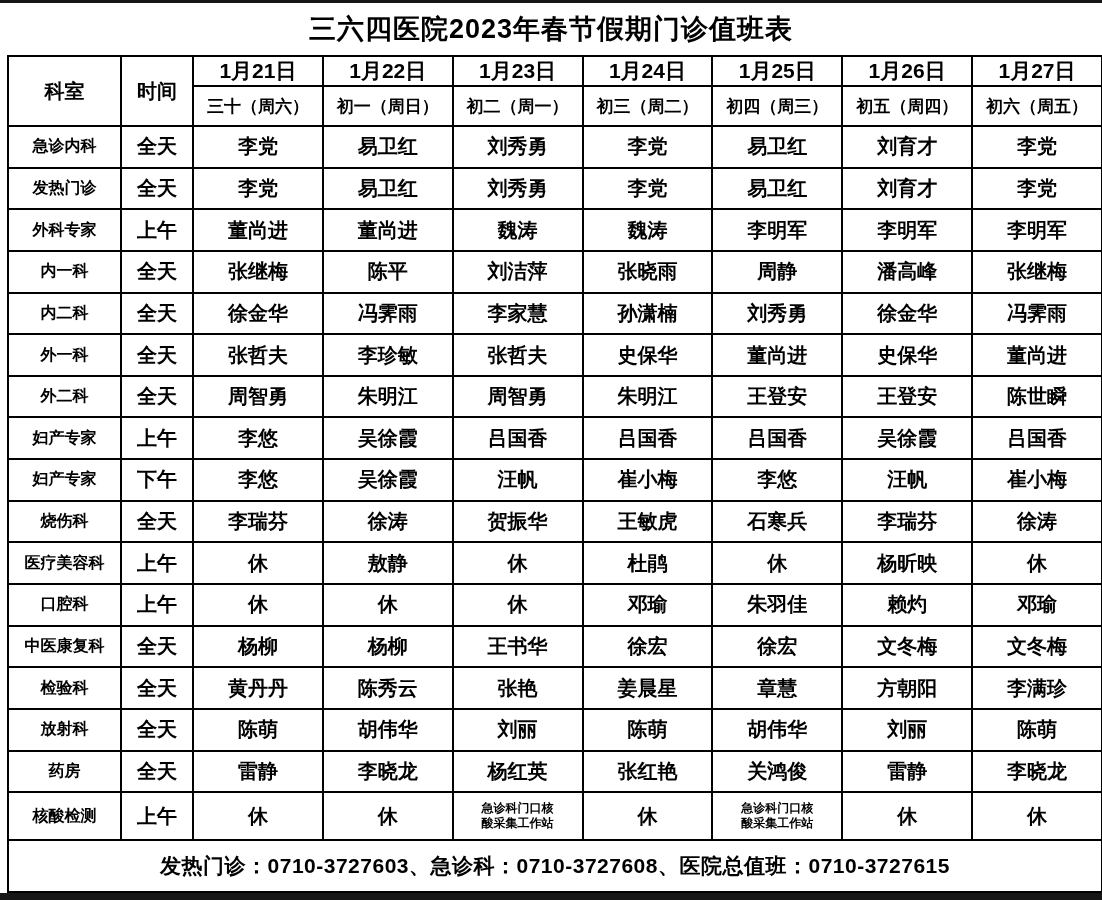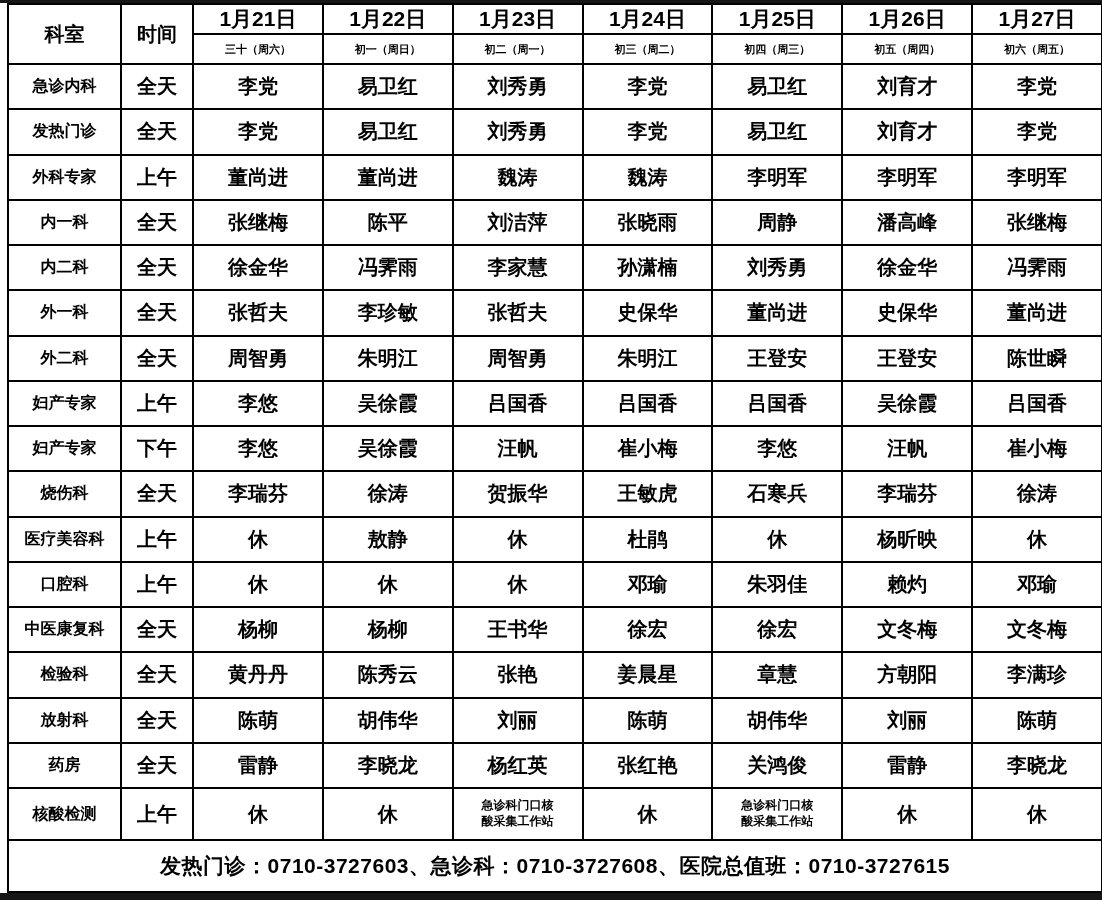--- a/index.html
+++ b/index.html
@@ -40,39 +40,40 @@
     border: 2px solid #000;
     text-align: center;
     vertical-align: middle;
     padding: 0;
     overflow: hidden;
   }
   col.c-dept { width: 113px; }
   col.c-time { width: 72px; }
   thead th.merged { font-size: 20px; }
   thead th.date  { font-size: 21px; height: 28px; }
-  thead th.lunar { font-size: 11px; height: 30px; white-space: nowrap; }
+  thead th.lunar { font-size: 17px; height: 40px; white-space: nowrap; }
   tbody td { font-size: 20px; }
   tbody td.dept-cell { font-size: 16px; white-space: nowrap; }
   tbody td.small {
     font-size: 12px;
     line-height: 1.3;
     padding: 0 22px;
   }
   tfoot td {
     font-size: 21px;
     height: 52px;
     letter-spacing: 0.5px;
     white-space: nowrap;
   }
 </style>
 </head>
 <body>
 
 <div class="sheet">
+  <div class="title">三六四医院2023年春节假期门诊值班表</div>
 
   <table class="duty">
     <colgroup>
       <col class="c-dept">
       <col class="c-time">
       <col>
         <col>
         <col>
         <col>
         <col>

